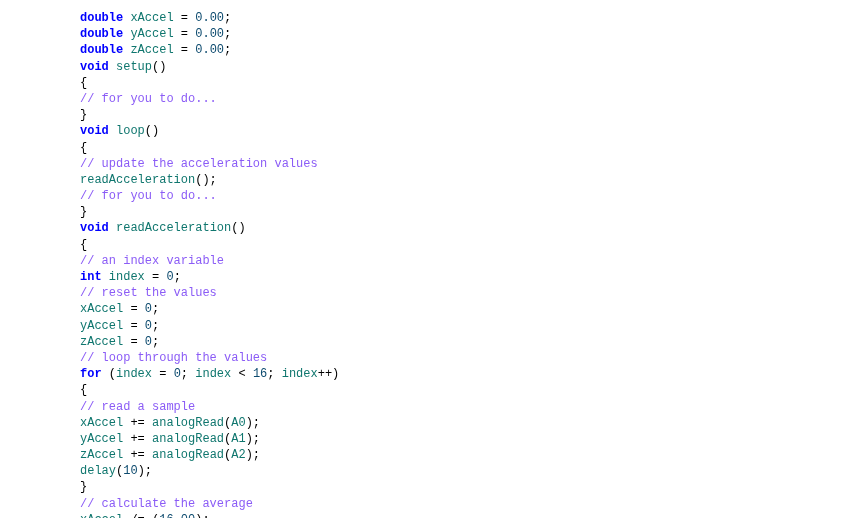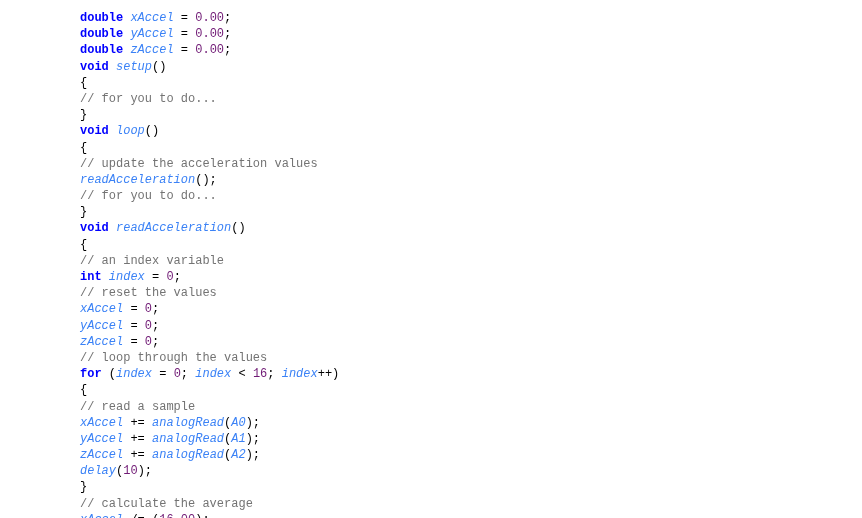--- a/index.html
+++ b/index.html
@@ -12,21 +12,21 @@
   }
   .code-container {
     padding: 10px 0 0 80px;
     white-space: pre;
   }
   .line {
     display: block;
   }
   .tok { display: inline; }
   .c-keyword { color: #0000ff; font-weight: bold; }
-  .c-ident { color: #3b82f6; font-style: italic; }
-  .c-number { color: #701a75; }
-  .c-comment { color: #737373; }
+  .c-ident { color: #0f766e; }
+  .c-number { color: #0c4a6e; }
+  .c-comment { color: #8b5cf6; }
   .c-punct { color: #000000; }
 </style>
 </head>
 <body>
 
 <div class="code-container" id="code-block"><span class="line"><span class="tok c-keyword">double</span><span class="tok c-ident"> xAccel </span><span class="tok c-punct">= </span><span class="tok c-number">0.00</span><span class="tok c-punct">;</span></span><span class="line"><span class="tok c-keyword">double</span><span class="tok c-ident"> yAccel </span><span class="tok c-punct">= </span><span class="tok c-number">0.00</span><span class="tok c-punct">;</span></span><span class="line"><span class="tok c-keyword">double</span><span class="tok c-ident"> zAccel </span><span class="tok c-punct">= </span><span class="tok c-number">0.00</span><span class="tok c-punct">;</span></span><span class="line"><span class="tok c-keyword">void</span><span class="tok c-ident"> setup</span><span class="tok c-punct">()</span></span><span class="line"><span class="tok c-punct">{</span></span><span class="line"><span class="tok c-comment">// for you to do...</span></span><span class="line"><span class="tok c-punct">}</span></span><span class="line"><span class="tok c-keyword">void</span><span class="tok c-ident"> loop</span><span class="tok c-punct">()</span></span><span class="line"><span class="tok c-punct">{</span></span><span class="line"><span class="tok c-comment">// update the acceleration values</span></span><span class="line"><span class="tok c-ident">readAcceleration</span><span class="tok c-punct">();</span></span><span class="line"><span class="tok c-comment">// for you to do...</span></span><span class="line"><span class="tok c-punct">}</span></span><span class="line"><span class="tok c-keyword">void</span><span class="tok c-ident"> readAcceleration</span><span class="tok c-punct">()</span></span><span class="line"><span class="tok c-punct">{</span></span><span class="line"><span class="tok c-comment">// an index variable</span></span><span class="line"><span class="tok c-keyword">int</span><span class="tok c-ident"> index </span><span class="tok c-punct">= </span><span class="tok c-number">0</span><span class="tok c-punct">;</span></span><span class="line"><span class="tok c-comment">// reset the values</span></span><span class="line"><span class="tok c-ident">xAccel </span><span class="tok c-punct">= </span><span class="tok c-number">0</span><span class="tok c-punct">;</span></span><span class="line"><span class="tok c-ident">yAccel </span><span class="tok c-punct">= </span><span class="tok c-number">0</span><span class="tok c-punct">;</span></span><span class="line"><span class="tok c-ident">zAccel </span><span class="tok c-punct">= </span><span class="tok c-number">0</span><span class="tok c-punct">;</span></span><span class="line"><span class="tok c-comment">// loop through the values</span></span><span class="line"><span class="tok c-keyword">for</span><span class="tok c-punct"> (</span><span class="tok c-ident">index </span><span class="tok c-punct">= </span><span class="tok c-number">0</span><span class="tok c-punct">; </span><span class="tok c-ident">index </span><span class="tok c-punct">&lt; </span><span class="tok c-number">16</span><span class="tok c-punct">; </span><span class="tok c-ident">index</span><span class="tok c-punct">++)</span></span><span class="line"><span class="tok c-punct">{</span></span><span class="line"><span class="tok c-comment">// read a sample</span></span><span class="line"><span class="tok c-ident">xAccel </span><span class="tok c-punct">+= </span><span class="tok c-ident">analogRead</span><span class="tok c-punct">(</span><span class="tok c-ident">A0</span><span class="tok c-punct">);</span></span><span class="line"><span class="tok c-ident">yAccel </span><span class="tok c-punct">+= </span><span class="tok c-ident">analogRead</span><span class="tok c-punct">(</span><span class="tok c-ident">A1</span><span class="tok c-punct">);</span></span><span class="line"><span class="tok c-ident">zAccel </span><span class="tok c-punct">+= </span><span class="tok c-ident">analogRead</span><span class="tok c-punct">(</span><span class="tok c-ident">A2</span><span class="tok c-punct">);</span></span><span class="line"><span class="tok c-ident">delay</span><span class="tok c-punct">(</span><span class="tok c-number">10</span><span class="tok c-punct">);</span></span><span class="line"><span class="tok c-punct">}</span></span><span class="line"><span class="tok c-comment">// calculate the average</span></span><span class="line"><span class="tok c-ident">xAccel </span><span class="tok c-punct">/= (</span><span class="tok c-number">16.00</span><span class="tok c-punct">);</span></span></div>
 
 </body></html>

